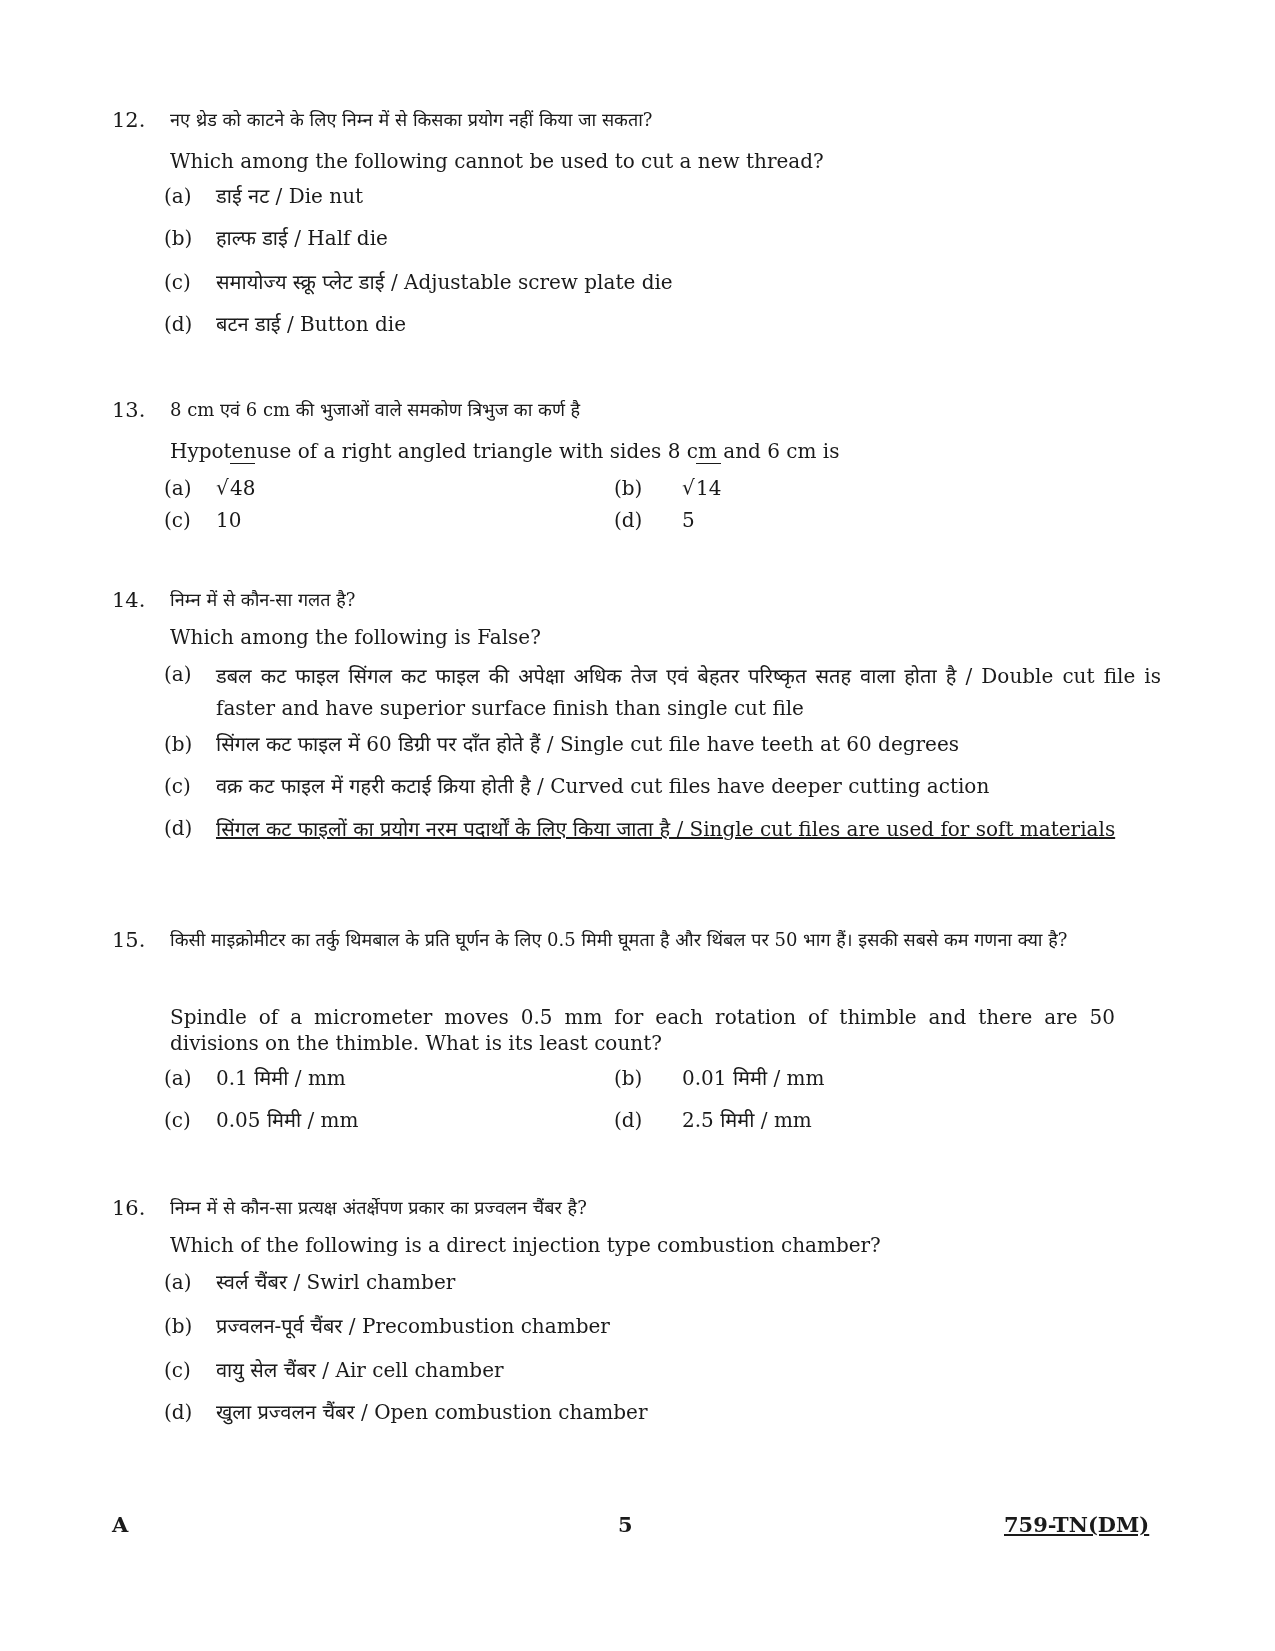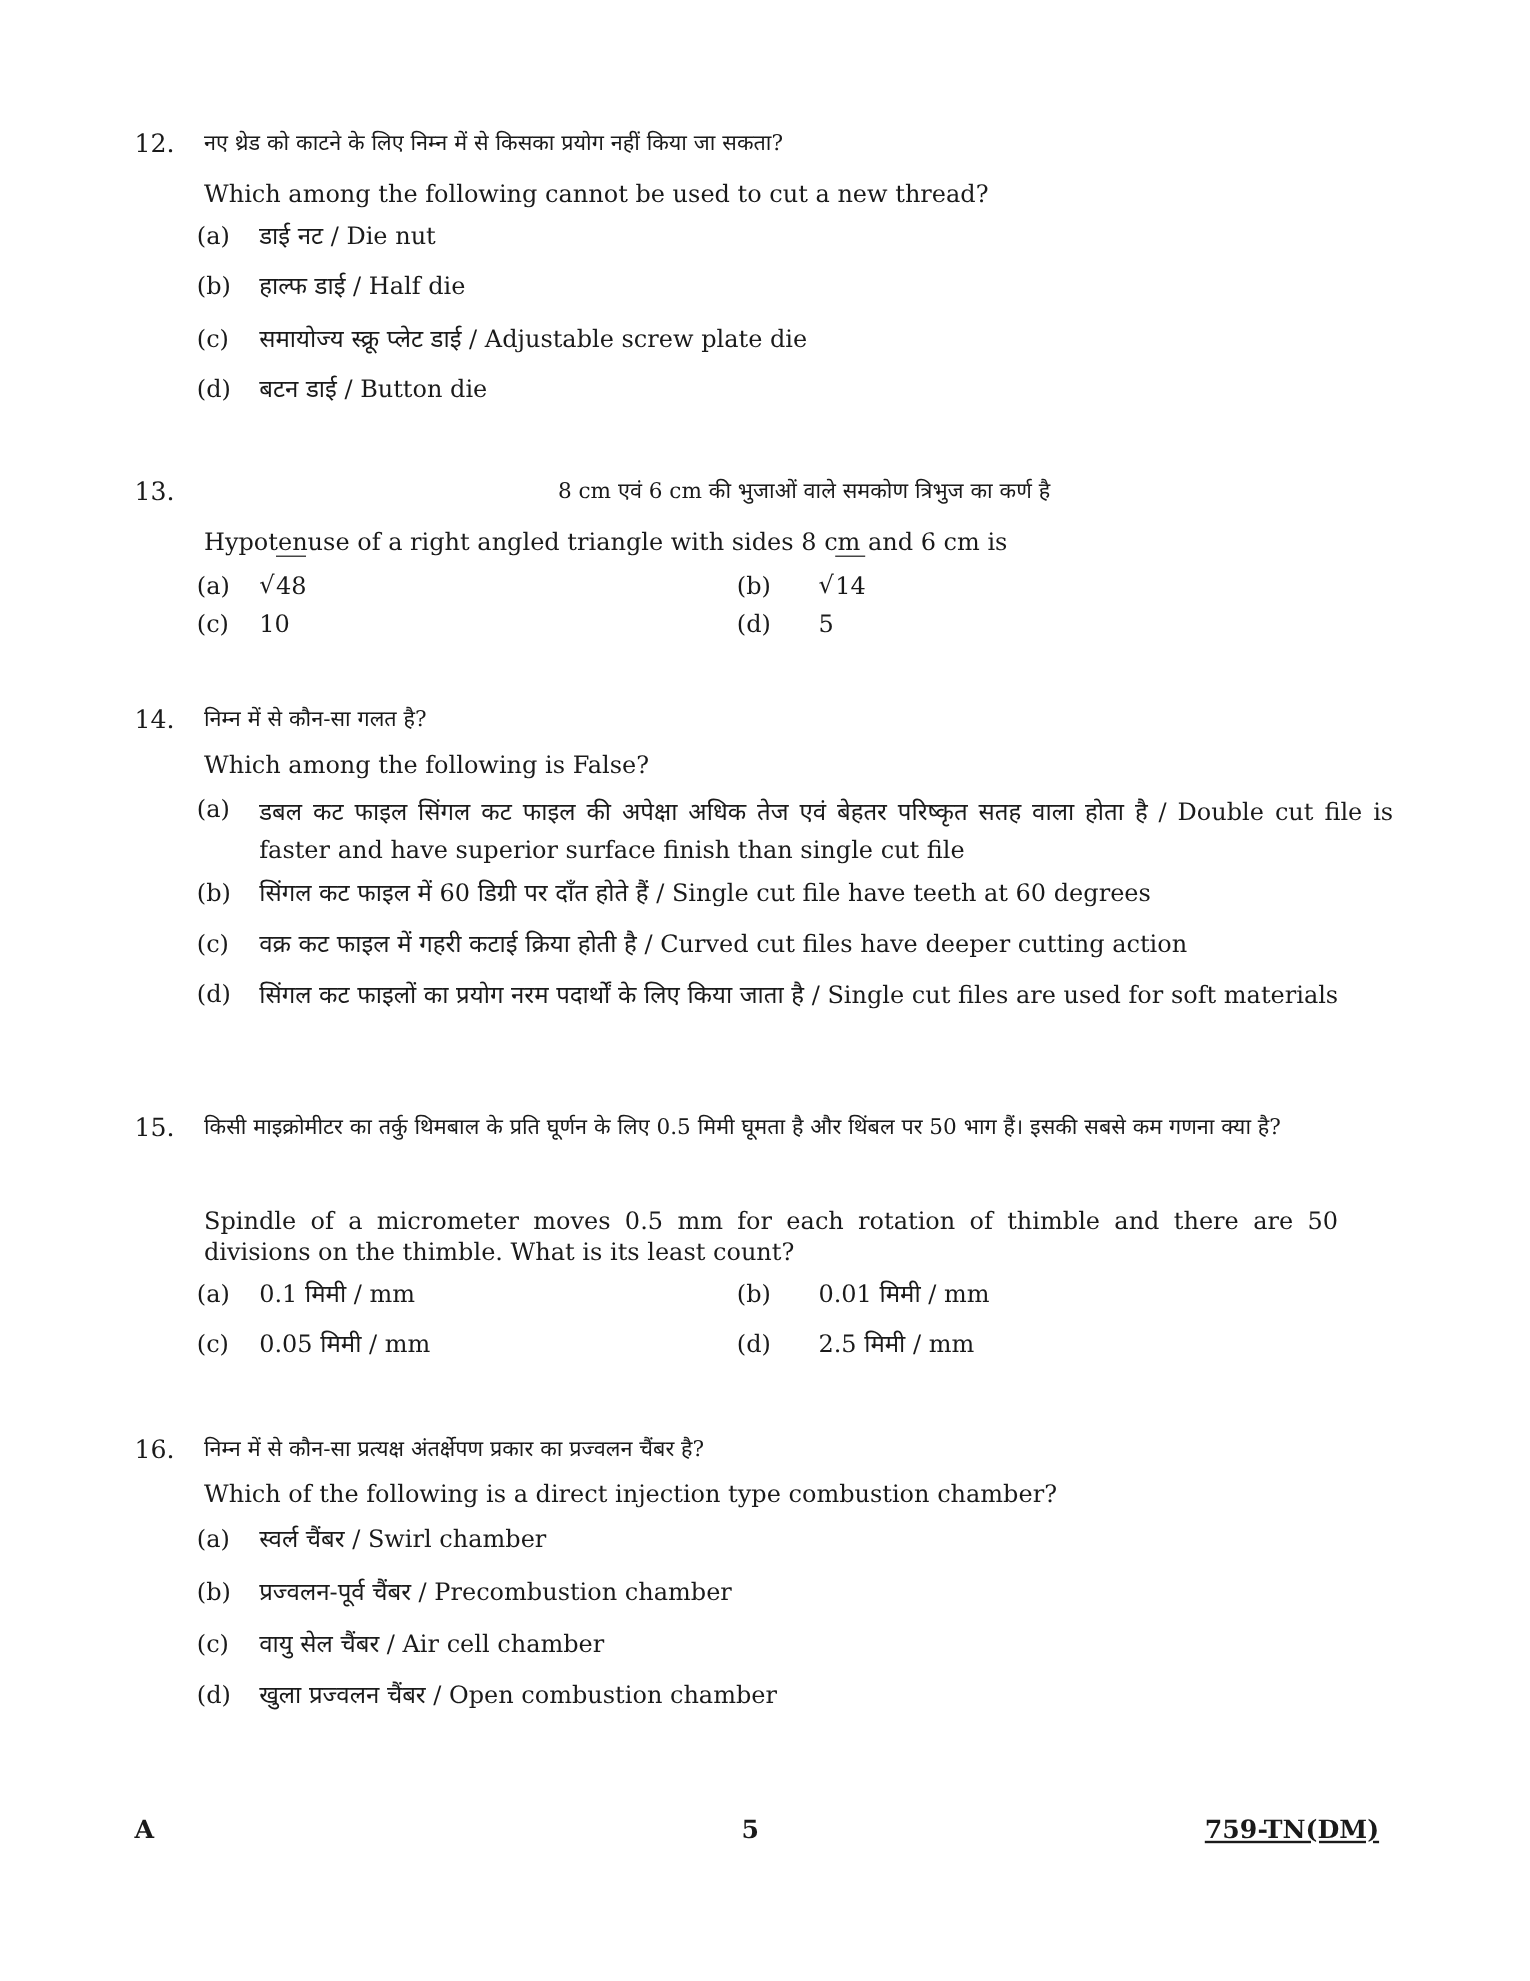--- a/index.html
+++ b/index.html
@@ -41,21 +41,21 @@
       <span class="opttxt">समायोज्य स्क्रू प्लेट डाई / Adjustable screw plate die</span>
     </div>
     <div class="opt" style="left:52px; top:202px;">
       <span class="optlbl">(d)</span>
       <span class="opttxt">बटन डाई / Button die</span>
     </div>
   </div>
 
   <div class="q" style="top:398px;">
     <span class="qnum">13.</span>
-    <div class="qhi" style="top:-5px;text-align:center;">8 cm एवं 6 cm की भुजाओं वाले समकोण त्रिभुज का कर्ण है</div>
+    <div class="qhi" style="top:-5px;">8 cm एवं 6 cm की भुजाओं वाले समकोण त्रिभुज का कर्ण है</div>
     <div class="qen" style="top:40px;">Hypotenuse of a right angled triangle with sides 8 cm and 6 cm is</div>
     <div class="opt" style="left:52px; top:76px;">
       <span class="optlbl">(a)</span>
       <span class="opttxt"><span class="sqrt"><span>48</span></span></span>
     </div>
     <div class="opt" style="left:502px; top:76px;">
       <span class="optlbl">(b)</span>
       <span class="opttxt" style="left:68px;"><span class="sqrt"><span>14</span></span></span>
     </div>
     <div class="opt" style="left:52px; top:108px;">
@@ -79,21 +79,21 @@
     <div class="opt" style="left:52px; top:142px;">
       <span class="optlbl">(b)</span>
       <span class="opttxt">सिंगल कट फाइल में 60 डिग्री पर दाँत होते हैं / Single cut file have teeth at 60 degrees</span>
     </div>
     <div class="opt" style="left:52px; top:184px;">
       <span class="optlbl">(c)</span>
       <span class="opttxt">वक्र कट फाइल में गहरी कटाई क्रिया होती है / Curved cut files have deeper cutting action</span>
     </div>
     <div class="opt" style="left:52px; top:226px;">
       <span class="optlbl">(d)</span>
-      <span class="opttxt wrap" style="line-height:30px;">सिंगल कट फाइलों का प्रयोग नरम पदार्थों के लिए किया जाता है / Single cut files are used for soft materials</span>
+      <span class="opttxt wrap" style="line-height:30px;text-decoration:underline;">सिंगल कट फाइलों का प्रयोग नरम पदार्थों के लिए किया जाता है / Single cut files are used for soft materials</span>
     </div>
   </div>
 
   <div class="q" style="top:928px;">
     <span class="qnum">15.</span>
     <div class="qhi" style="top:-5px; text-align:justify; width:945px;">किसी माइक्रोमीटर का तर्कु थिमबाल के प्रति घूर्णन के लिए 0.5 मिमी घूमता है और थिंबल पर 50 भाग हैं। इसकी सबसे कम गणना क्या है?</div>
     <div class="qen" style="top:76px; text-align:justify; width:945px;">Spindle of a micrometer moves 0.5 mm for each rotation of thimble and there are 50 divisions on the thimble. What is its least count?</div>
     <div class="opt" style="left:52px; top:136px;">
       <span class="optlbl">(a)</span>
       <span class="opttxt">0.1 मिमी / mm</span>

